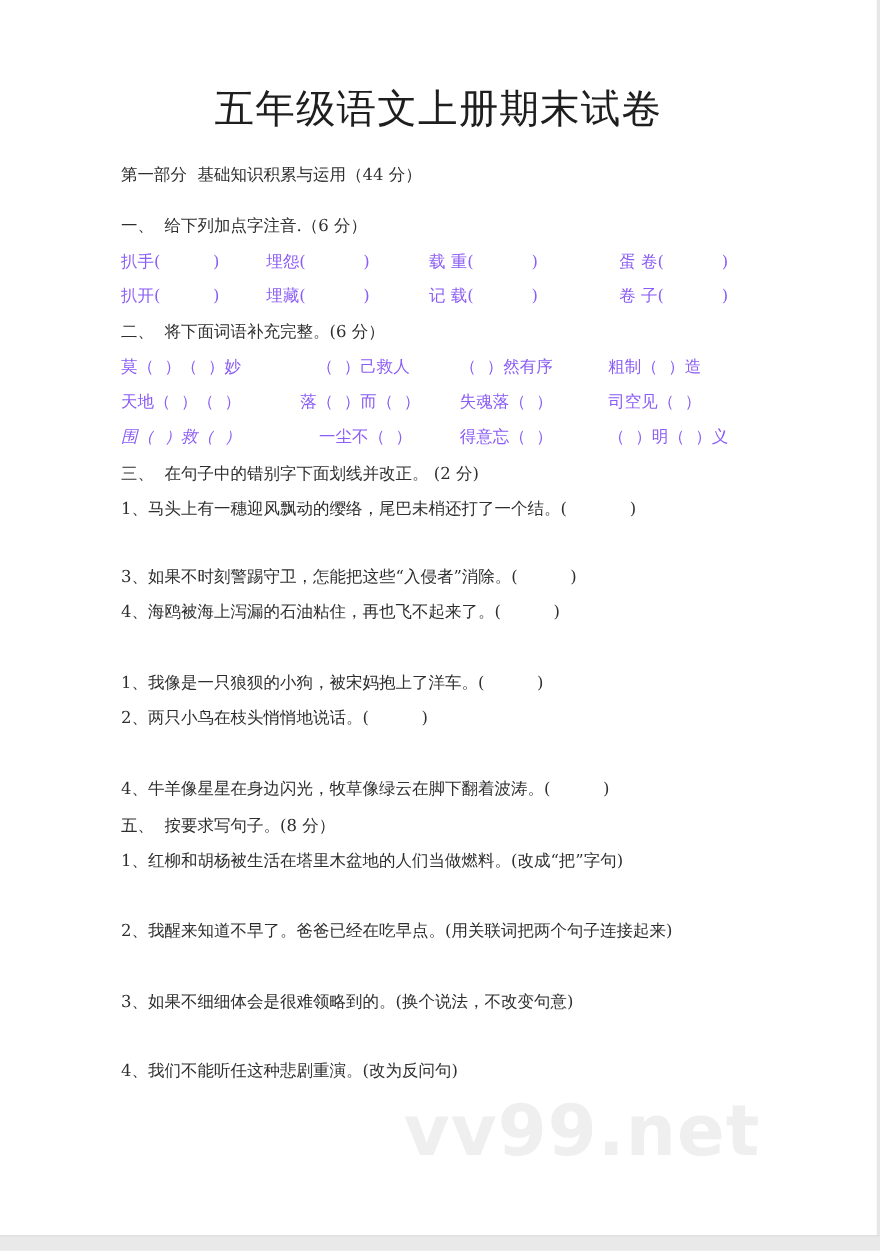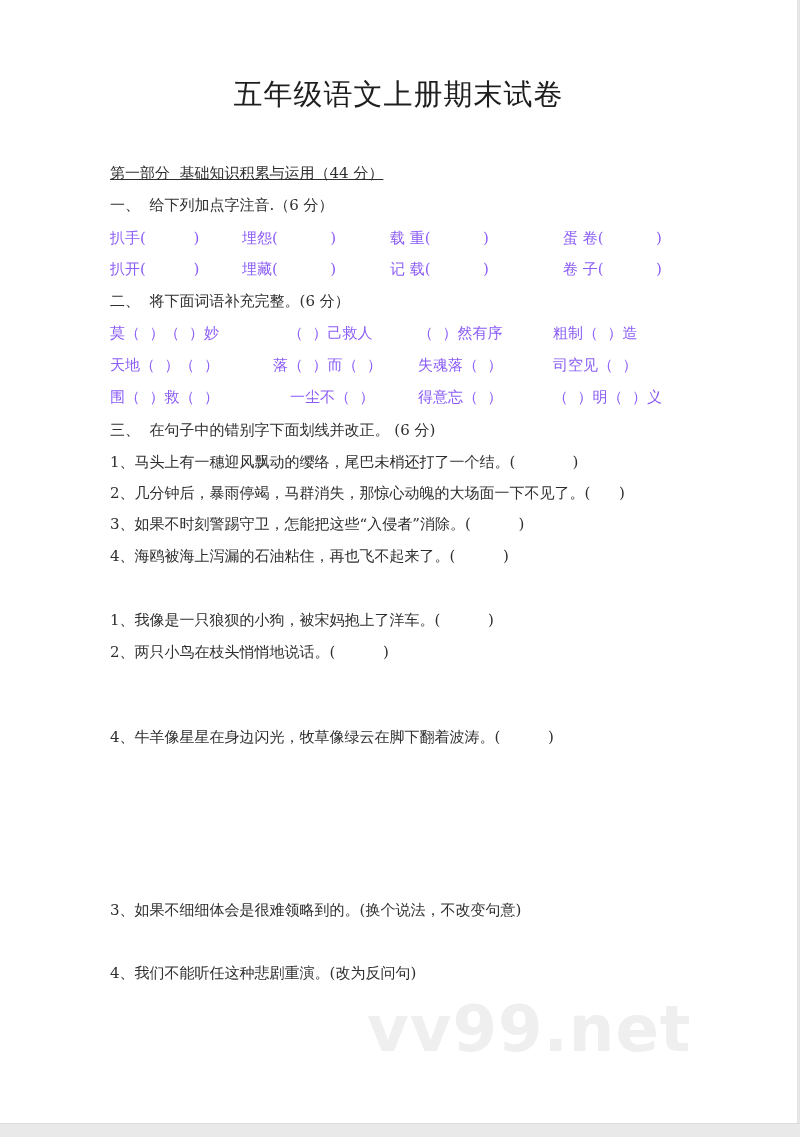--- a/index.html
+++ b/index.html
@@ -30,21 +30,21 @@
       width: 800px;
       height: 14px;
       background: #e9e9e9;
       border-top: 1px solid #dcdcdc;
     }
     .title {
       position: absolute;
       left: 0; top: 75px;
       width: 797px;
       text-align: center;
-      font-size: 29px;
+      font-size: 36px;
       letter-spacing: 1px;
       color: #1e1e1e;
       font-family: Liberation Mono, monospace;
     }
     .line {
       position: absolute;
       left: 110px;
       font-size: 15px;
       line-height: 20px;
       white-space: pre;
@@ -68,21 +68,21 @@
       color: #efefef;
     }
   </style>
 </head>
 <body>
 
 <div class="page">
 
   <div class="title">五年级语文上册期末试卷</div>
 
-  <div class="line" style="top:163px;text-decoration:underline;">第一部分  基础知识积累与运用（44 分）</div>
+  <div class="line" style="top:149px;">第一部分  基础知识积累与运用（44 分）</div>
 
   <div class="line" style="top:195px;">一、  给下列加点字注音.（6 分）</div>
   <div>
     <span class="cell" style="left:110px;top:228px;">扒手(          )</span>
     <span class="cell" style="left:242px;top:228px;">埋怨(           )</span>
     <span class="cell" style="left:390px;top:228px;">载 重(           )</span>
     <span class="cell" style="left:563px;top:228px;">蛋 卷(           )</span>
   </div>
   <div>
     <span class="cell" style="left:110px;top:259px;">扒开(          )</span>
@@ -98,35 +98,37 @@
     <span class="cell" style="left:418px;top:323px;">（  ）然有序</span>
     <span class="cell" style="left:553px;top:323px;">粗制（  ）造</span>
   </div>
   <div>
     <span class="cell" style="left:110px;top:355px;">天地（  ）（  ）</span>
     <span class="cell" style="left:273px;top:355px;">落（  ）而（  ）</span>
     <span class="cell" style="left:418px;top:355px;">失魂落（  ）</span>
     <span class="cell" style="left:553px;top:355px;">司空见（  ）</span>
   </div>
   <div>
-    <span class="cell" style="left:110px;top:387px;">围（  ）救（  ）</span>
+    <span class="cell" style="left:110px;top:387px;font-style:italic;">围（  ）救（  ）</span>
     <span class="cell" style="left:290px;top:387px;">一尘不（  ）</span>
     <span class="cell" style="left:418px;top:387px;">得意忘（  ）</span>
     <span class="cell" style="left:553px;top:387px;">（  ）明（  ）义</span>
   </div>
 
-  <div class="line" style="top:420px;">三、  在句子中的错别字下面划线并改正。 (6 分)</div>
+  <div class="line" style="top:420px;">三、  在句子中的错别字下面划线并改正。 (2 分)</div>
   <div class="line" style="top:452px;">1、马头上有一穗迎风飘动的缨络，尾巴未梢还打了一个结。(            )</div>
-  <div class="line" style="top:483px;">2、几分钟后，暴雨停竭，马群消失，那惊心动魄的大场面一下不见了。(      )</div>
   <div class="line" style="top:514px;">3、如果不时刻警踢守卫，怎能把这些“入侵者”消除。(          )</div>
   <div class="line" style="top:546px;">4、海鸥被海上泻漏的石油粘住，再也飞不起来了。(          )</div>
 
   <div class="line" style="top:610px;">1、我像是一只狼狈的小狗，被宋妈抱上了洋车。(          )</div>
   <div class="line" style="top:642px;">2、两只小鸟在枝头悄悄地说话。(          )</div>
-  <div class="line" style="top:707px;margin-top:20px;">4、牛羊像星星在身边闪光，牧草像绿云在脚下翻着波涛。(          )</div>
+  <div class="line" style="top:707px;">4、牛羊像星星在身边闪光，牧草像绿云在脚下翻着波涛。(          )</div>
 
+  <div class="line" style="top:740px;">五、  按要求写句子。(8 分）</div>
+  <div class="line" style="top:772px;">1、红柳和胡杨被生活在塔里木盆地的人们当做燃料。(改成“把”字句)</div>
+  <div class="line" style="top:836px;">2、我醒来知道不早了。爸爸已经在吃早点。(用关联词把两个句子连接起来)</div>
   <div class="line" style="top:900px;">3、如果不细细体会是很难领略到的。(换个说法，不改变句意)</div>
   <div class="line" style="top:963px;">4、我们不能听任这种悲剧重演。(改为反问句)</div>
 
   <div class="watermark">vv99.net</div>
 </div>
 
 <div class="bottom-bar"></div>
 
 </body></html>

